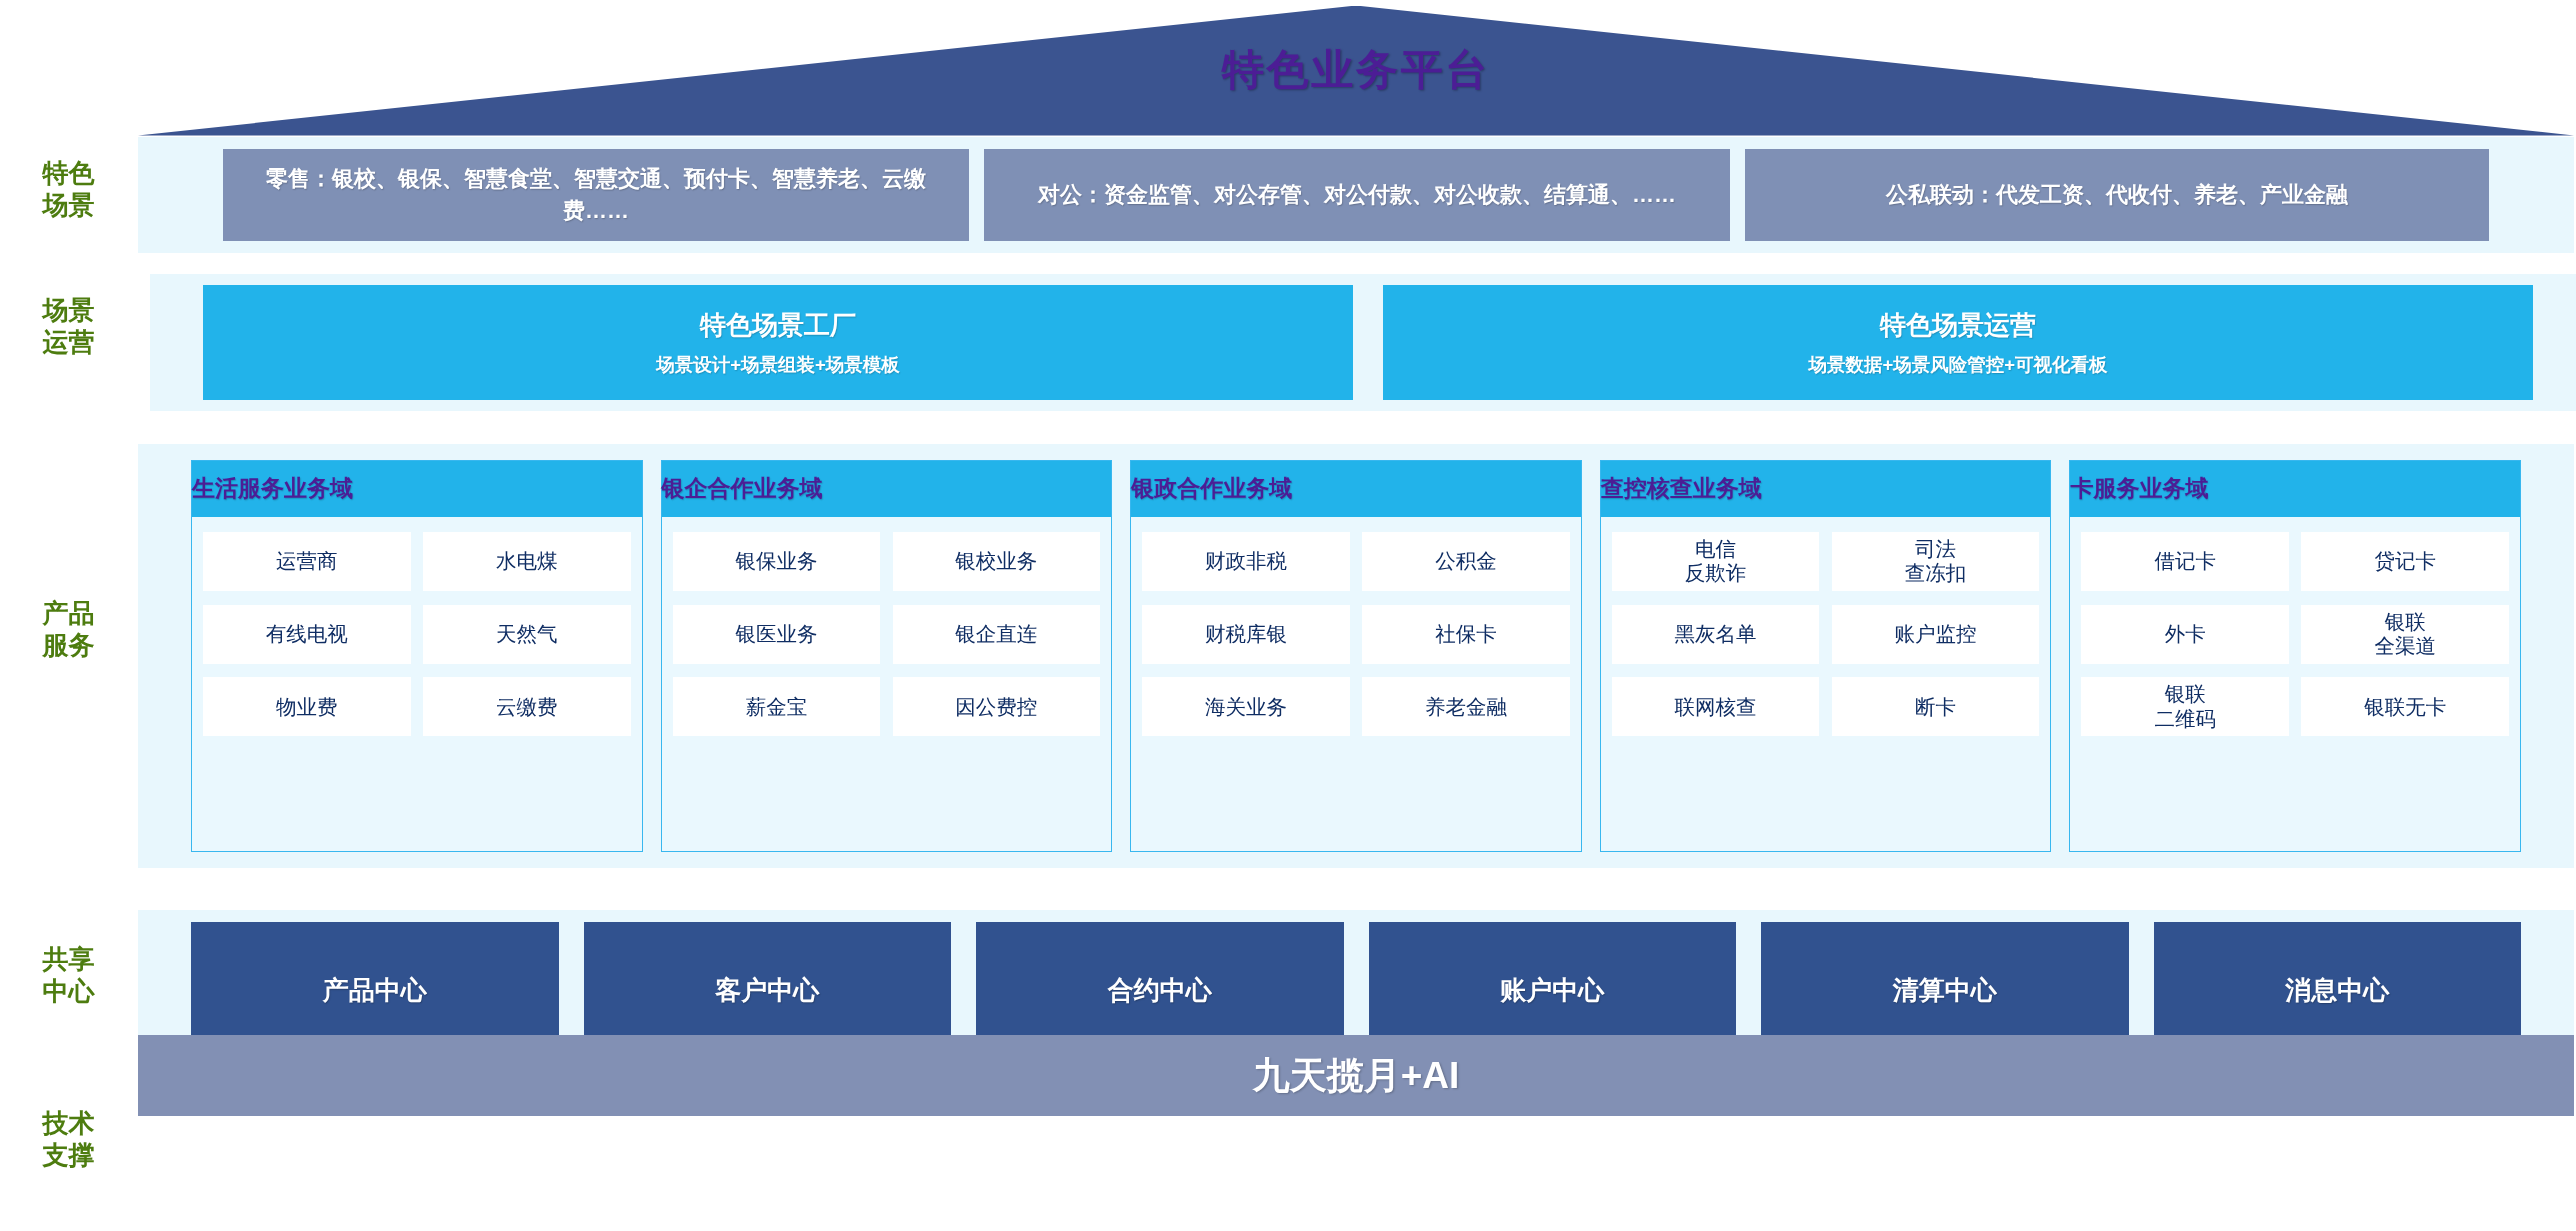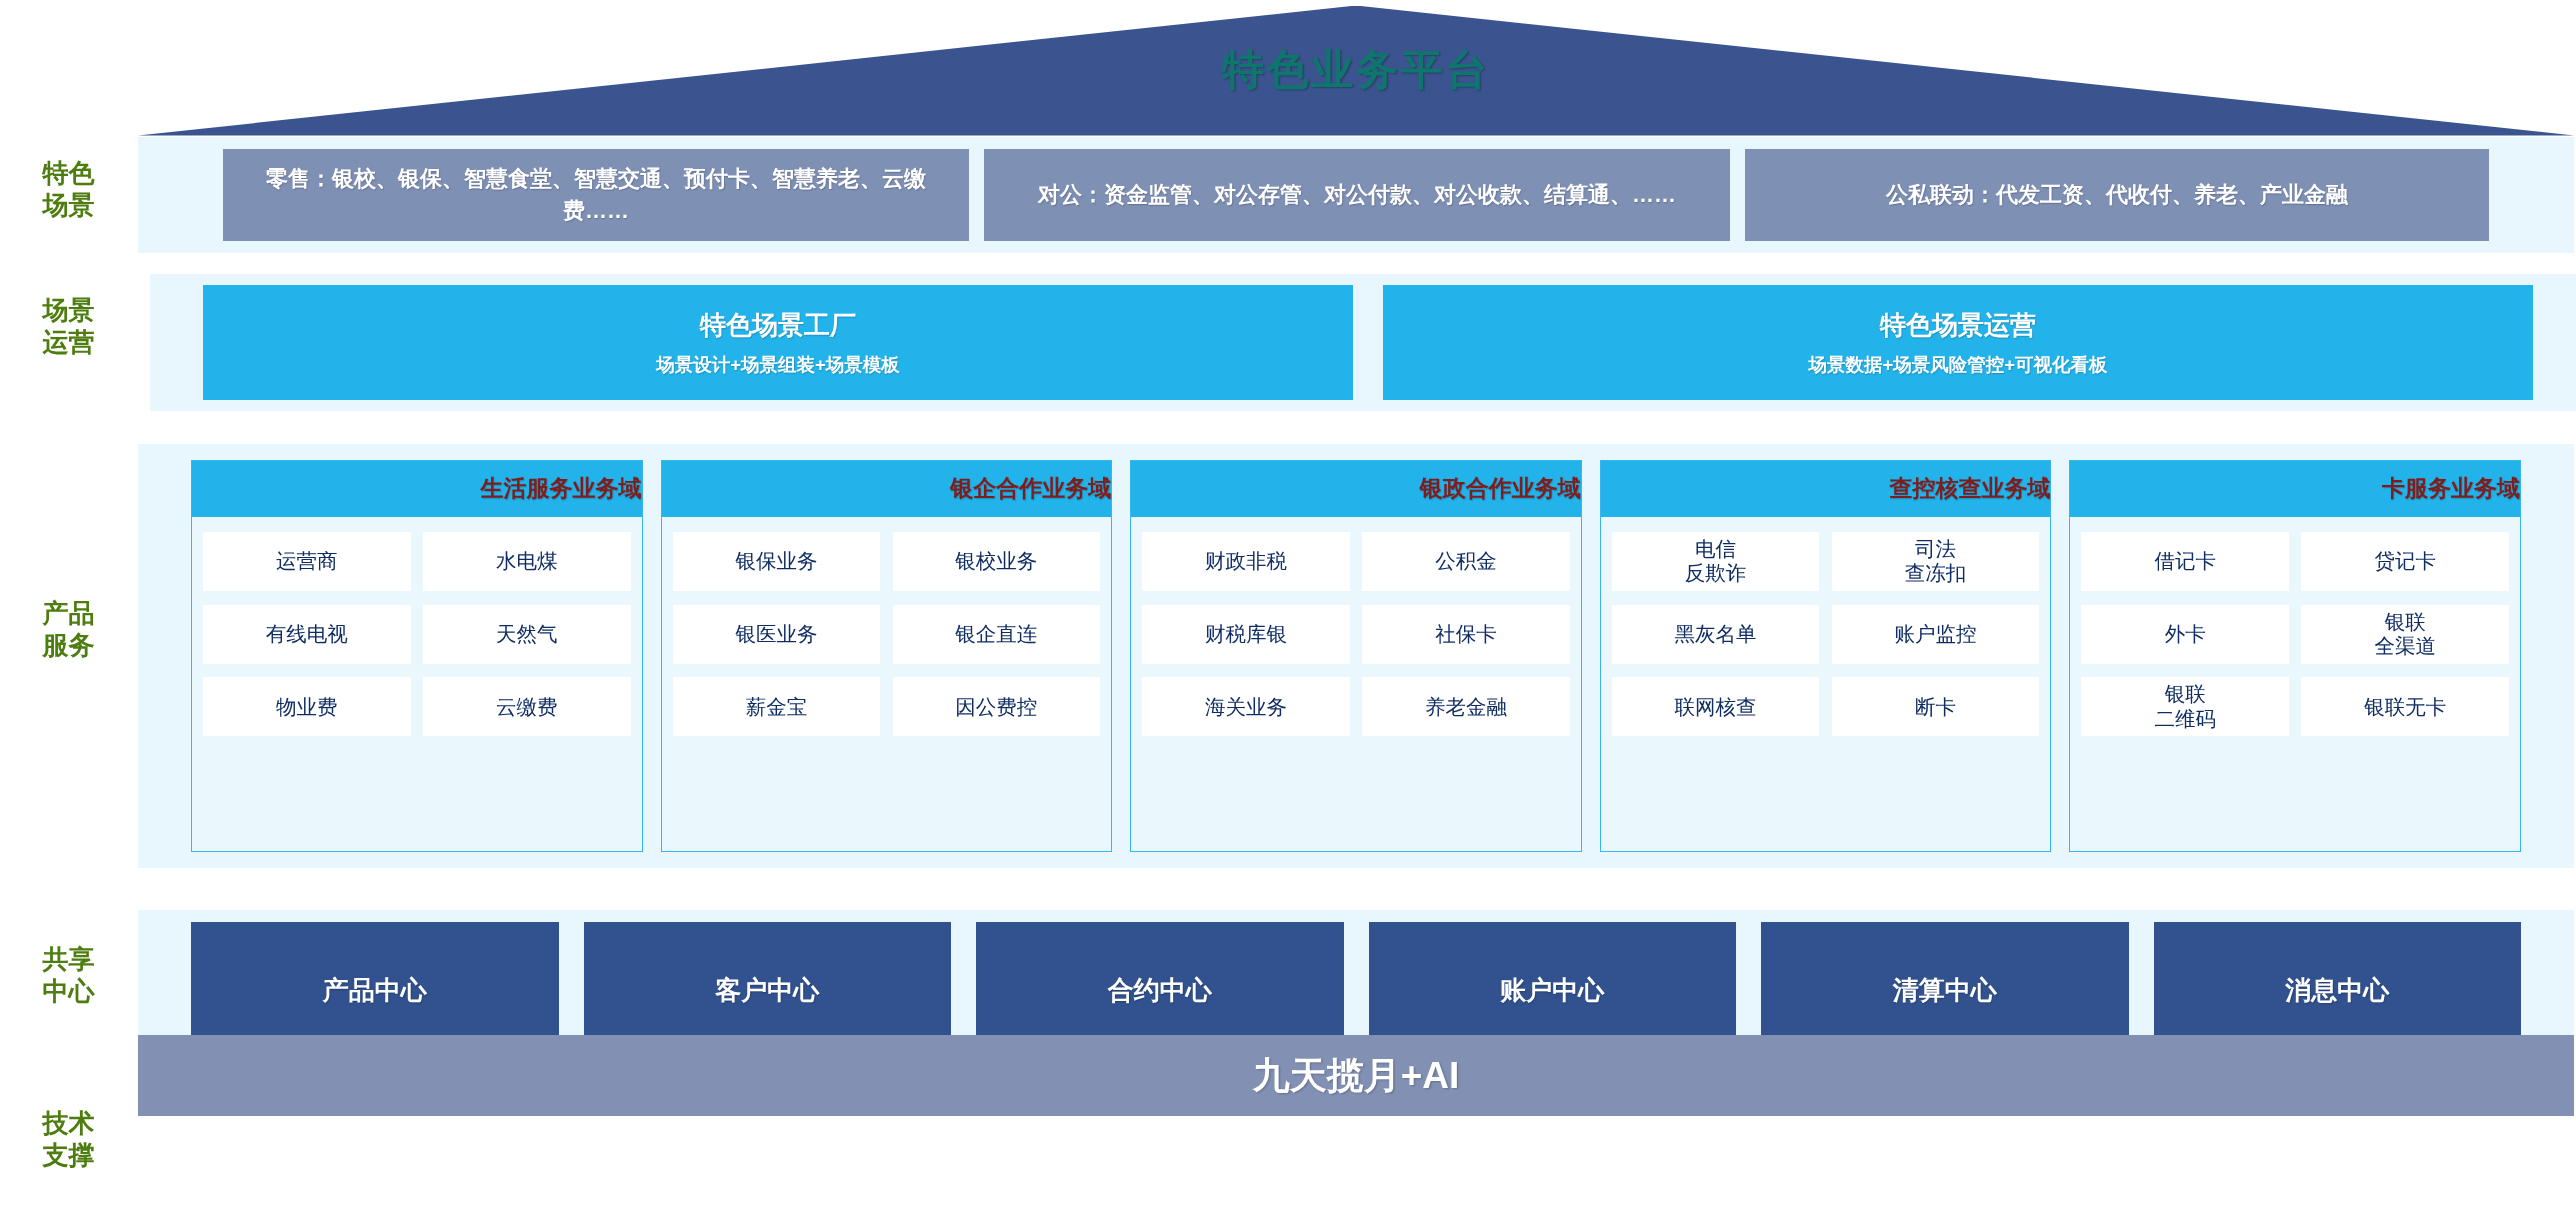--- a/index.html
+++ b/index.html
@@ -15,21 +15,21 @@
   
   .roof-wrap { position: absolute; left: 138px; top: 5.5px; width: 2436px; height: 130px; }
   .roof-shape {
     position: absolute; inset: 0;
     background: #3b5490;
     clip-path: polygon(0% 100%, 50% 0%, 100% 100%);
   }
   .roof-title {
     position: absolute; left: 0; right: 0; top: 36px;
     text-align: center;
-    color: #0f766e;
+    color: #4c1d95;
     font-size: 42px;
     font-weight: bold;
     letter-spacing: 2.7px;
     text-shadow: 1.4px 1.4px 2.1px rgba(0,0,0,0.28);
   }
 
   
   .rail { position: absolute; left: 0; width: 137px; text-align: center;
           font-size: 26px; font-weight: bold; color: #4d7c0f; line-height: 1.22; }
 
@@ -62,21 +62,21 @@
   .ops-sub { font-size: 18.5px; font-weight: bold; }
 
   
   .dom-row { position: absolute; left: 0; right: 0; top: 16.4px; bottom: 16.4px;
              display: flex; gap: 18px; padding: 0 53px; }
   .dom-col {
     flex: 1 1 0; display: flex; flex-direction: column;
     border: 1.4px solid #38b7ef; background: #eaf8fe;
   }
   .dom-head {
-    background: #22b3ea; color: #7f1d1d; text-align: right;
+    background: #22b3ea; color: #4c1d95; text-align: left;
     font-size: 23px; font-weight: bold; padding: 11.6px 0 13px;
     text-shadow: 0.7px 0.7px 1.4px rgba(0,0,0,0.2);
   }
   .dom-grid {
     flex: 1; display: grid; grid-template-columns: 1fr 1fr;
     gap: 13.7px 12.3px; padding: 15px 11px 18px;
     align-content: start;
   }
   .dom-cell {
     background: #ffffff; color: #0f2d63;

